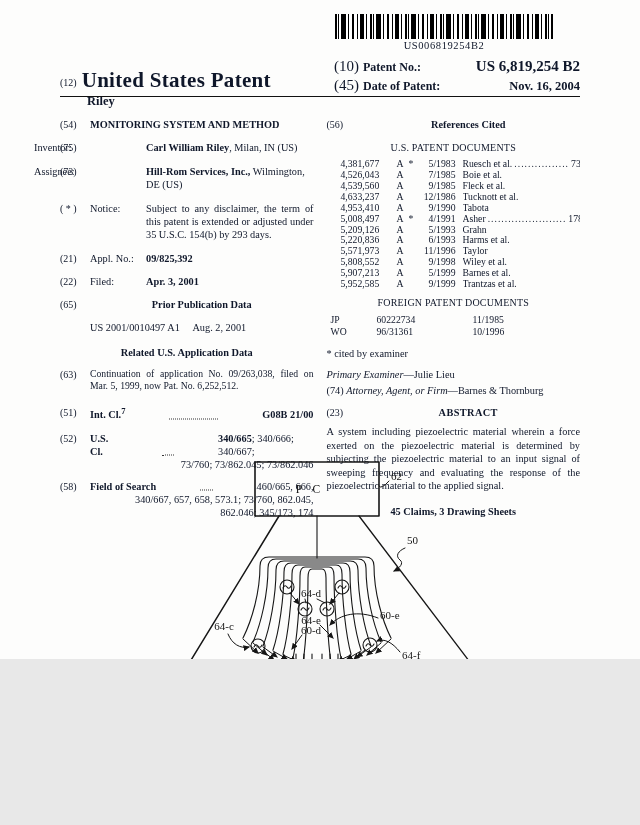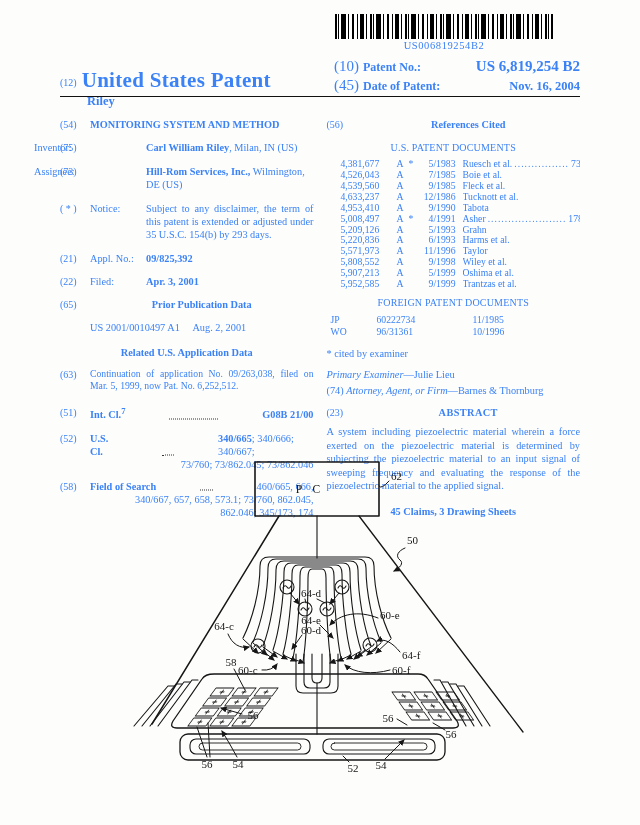--- a/index.html
+++ b/index.html
@@ -1,18 +1,18 @@
 <!DOCTYPE html>
 <html><head>
 <meta charset="utf-8">
 <style>
   html,body{margin:0;padding:0;background:#e8e8e8;}
   .page{
-    position:relative;width:640px;height:825px;margin:0 auto;background:#fdfdfc;
-    font-family:"Liberation Serif",serif;color:#3b82f6;overflow:hidden;
+    position:relative;width:640px;height:659px;margin:0 auto;background:#fdfdfc;
+    font-family:"Liberation Serif",serif;color:#0f172a;overflow:hidden;
   }
   
   .barcode-wrap{position:absolute;left:330px;top:14px;width:228px;text-align:center;}
   .barcode{
     height:25px;width:218px;margin:0 auto;
     background:
       repeating-linear-gradient(90deg,
         #000 0 2px,#fff 2px 3px,#000 3px 4px,#fff 4px 6px,
         #000 6px 11px,#fff 11px 13px,#000 13px 14px,#fff 14px 17px,
         #000 17px 19px,#fff 19px 22px,#000 22px 23px,#fff 23px 25px,
@@ -262,21 +262,21 @@
             <span>A</span>
             <span></span>
             <span class="d">9/1998</span>
             <span class="n"><span>Wiley et al.</span><span class="rdots"></span><span></span></span>
           </div>
         <div class="usrow">
             <span>5,907,213</span>
             <span>A</span>
             <span></span>
             <span class="d">5/1999</span>
-            <span class="n"><span>Oshima et al.</span><span class="rdots"></span><span></span></span>
+            <span class="n"><span>Barnes et al.</span><span class="rdots"></span><span></span></span>
           </div>
         <div class="usrow">
             <span>5,952,585</span>
             <span>A</span>
             <span></span>
             <span class="d">9/1999</span>
             <span class="n"><span>Trantzas et al.</span><span class="rdots"></span><span></span></span>
           </div>
       </div>
 

